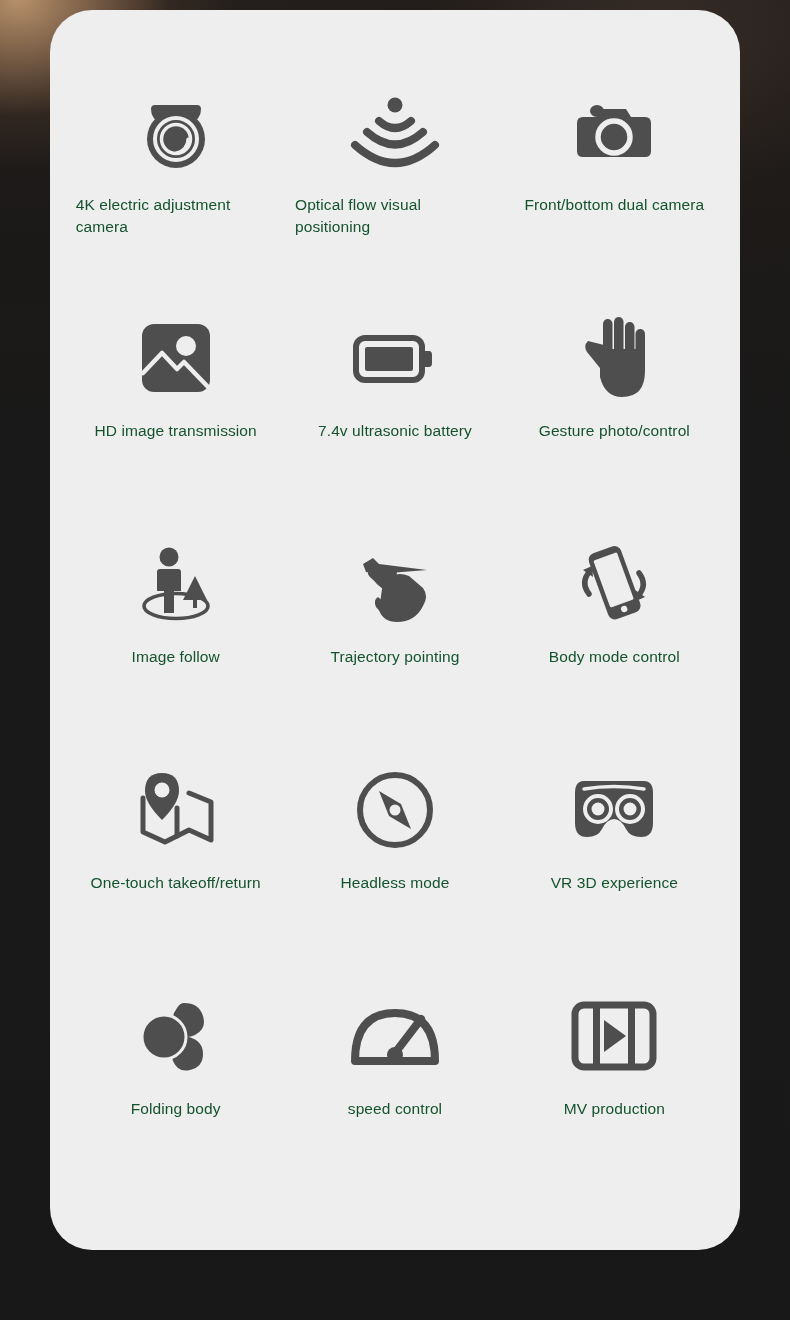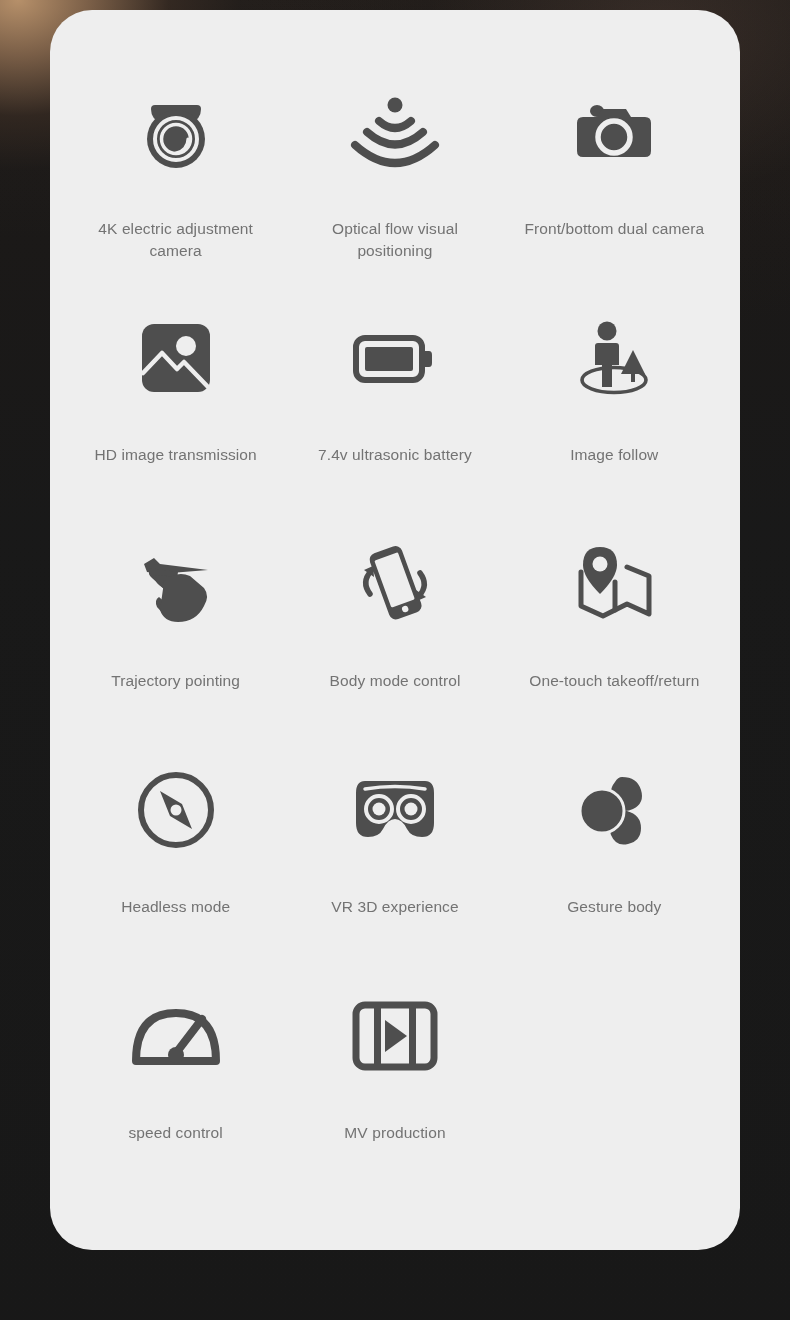--- a/index.html
+++ b/index.html
@@ -65,25 +65,23 @@
     margin-bottom: 14px;
   }
 
   .icon-wrap svg {
     display: block;
   }
 
   .cell-label {
     font-size: 15.5px;
     line-height: 22px;
-    color: #737373;
-    text-align: center;
+    color: #14532d;
     max-width: 200px;
     letter-spacing: 0.1px;
-    margin-top: 24px;
   }
 </style>
 </head>
 <body>
 
 <div id="backdrop"></div>
 
 <div id="card">
   <div id="grid">
 
@@ -138,20 +136,35 @@
       <div class="icon-wrap">
         <svg width="86" height="60" viewBox="0 0 86 60">
           <rect x="4" y="10" width="66" height="42" rx="9" fill="none" stroke="#4e4e4e" stroke-width="6"></rect>
           <rect x="13" y="19" width="48" height="24" rx="2" fill="#4e4e4e"></rect>
           <path d="M73 23 L77 23 Q80 23 80 27 L80 35 Q80 39 77 39 L73 39 Z" fill="#4e4e4e"></path>
         </svg>
       </div>
       <div class="cell-label">7.4v ultrasonic battery</div>
     </div>
 
+    <div class="cell">
+      <div class="icon-wrap">
+        <svg width="72" height="86" viewBox="0 0 72 86">
+          <g fill="#4e4e4e">
+            <rect x="25" y="4" width="9.5" height="38" rx="4.8"></rect>
+            <rect x="36" y="2" width="9.5" height="40" rx="4.8"></rect>
+            <rect x="47" y="7" width="9.5" height="36" rx="4.8"></rect>
+            <rect x="57.5" y="14" width="9.5" height="30" rx="4.8"></rect>
+            <path d="M10 26 Q5 31 9 37 L26 58 L26 30 Z"></path>
+            <path d="M22 34 L67 34 L67 56 Q67 82 44 82 Q27 82 22 62 Z"></path>
+          </g>
+        </svg>
+      </div>
+      <div class="cell-label">Gesture photo/control</div>
+    </div>
 
     <div class="cell">
       <div class="icon-wrap">
         <svg width="82" height="82" viewBox="0 0 82 82">
           <ellipse cx="41" cy="63" rx="32" ry="12.5" fill="none" stroke="#4e4e4e" stroke-width="3.6"></ellipse>
           <circle cx="34" cy="14" r="9.5" fill="#4e4e4e"></circle>
           <path d="M22 29 Q22 26 25 26 L43 26 Q46 26 46 29 L46 48 L39 48 L39 70 L29 70 L29 48 L22 48 Z" fill="#4e4e4e"></path>
           <path d="M60 33 L72 57 L48 57 Z" fill="#4e4e4e"></path>
           <rect x="58" y="55" width="4" height="10" fill="#4e4e4e"></rect>
         </svg>
@@ -230,21 +243,21 @@
     </div>
 
     <div class="cell">
       <div class="icon-wrap">
         <svg width="78" height="78" viewBox="0 0 78 78">
           <path d="M47 6 Q62 6 66 19 Q70 32 58 38 Q46 44 39 33 Q32 21 40 11 Q43 6 47 6 Z" fill="#4e4e4e"></path>
           <path d="M52 40 Q66 44 66 57 Q66 70 53 73 Q41 76 36 64 Q32 52 42 44 Q47 39 52 40 Z" fill="#4e4e4e"></path>
           <circle cx="27" cy="40" r="22" fill="#4e4e4e" stroke="#eeeeee" stroke-width="3"></circle>
         </svg>
       </div>
-      <div class="cell-label">Gesture body</div>
+      <div class="cell-label">Folding body</div>
     </div>
 
     <div class="cell">
       <div class="icon-wrap">
         <svg width="92" height="66" viewBox="0 0 92 66">
           <path d="M6 58 Q6 10 46 10 Q86 10 86 58 Z" fill="none" stroke="#4e4e4e" stroke-width="8" stroke-linejoin="round"></path>
           <path d="M46 50 L72 16" fill="none" stroke="#4e4e4e" stroke-width="8" stroke-linecap="round"></path>
           <circle cx="46" cy="52" r="8" fill="#4e4e4e"></circle>
         </svg>
       </div>

